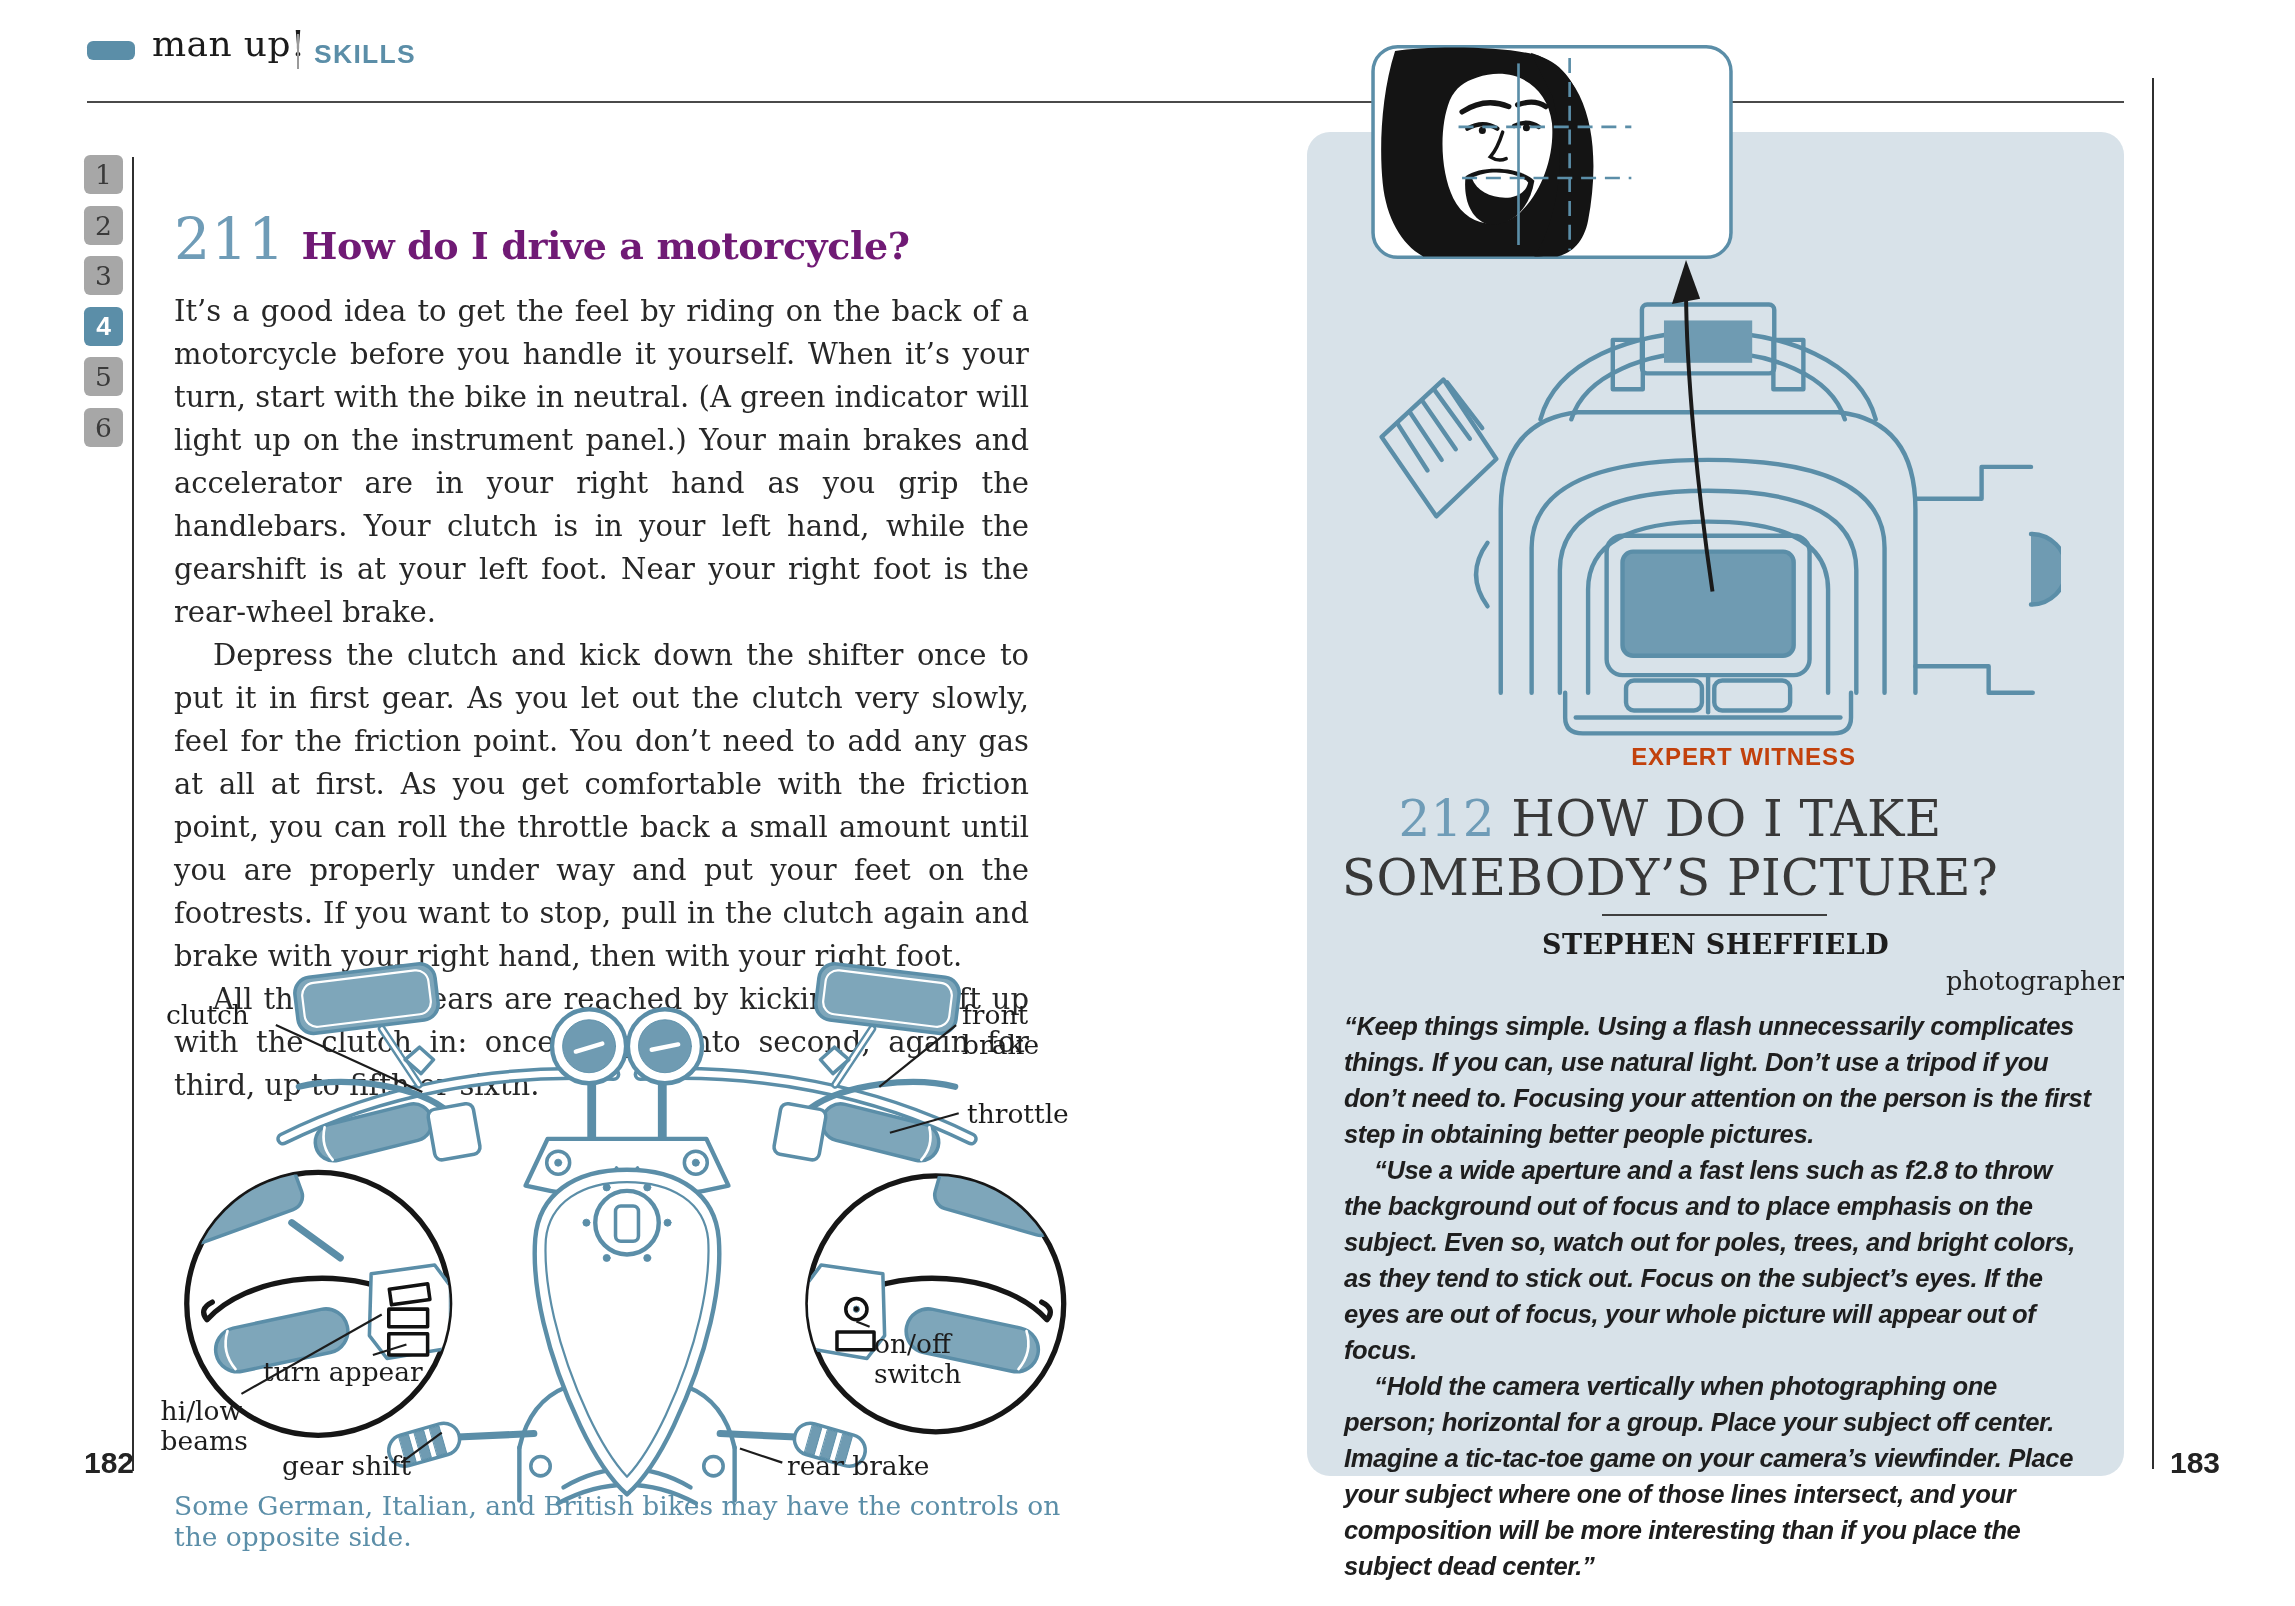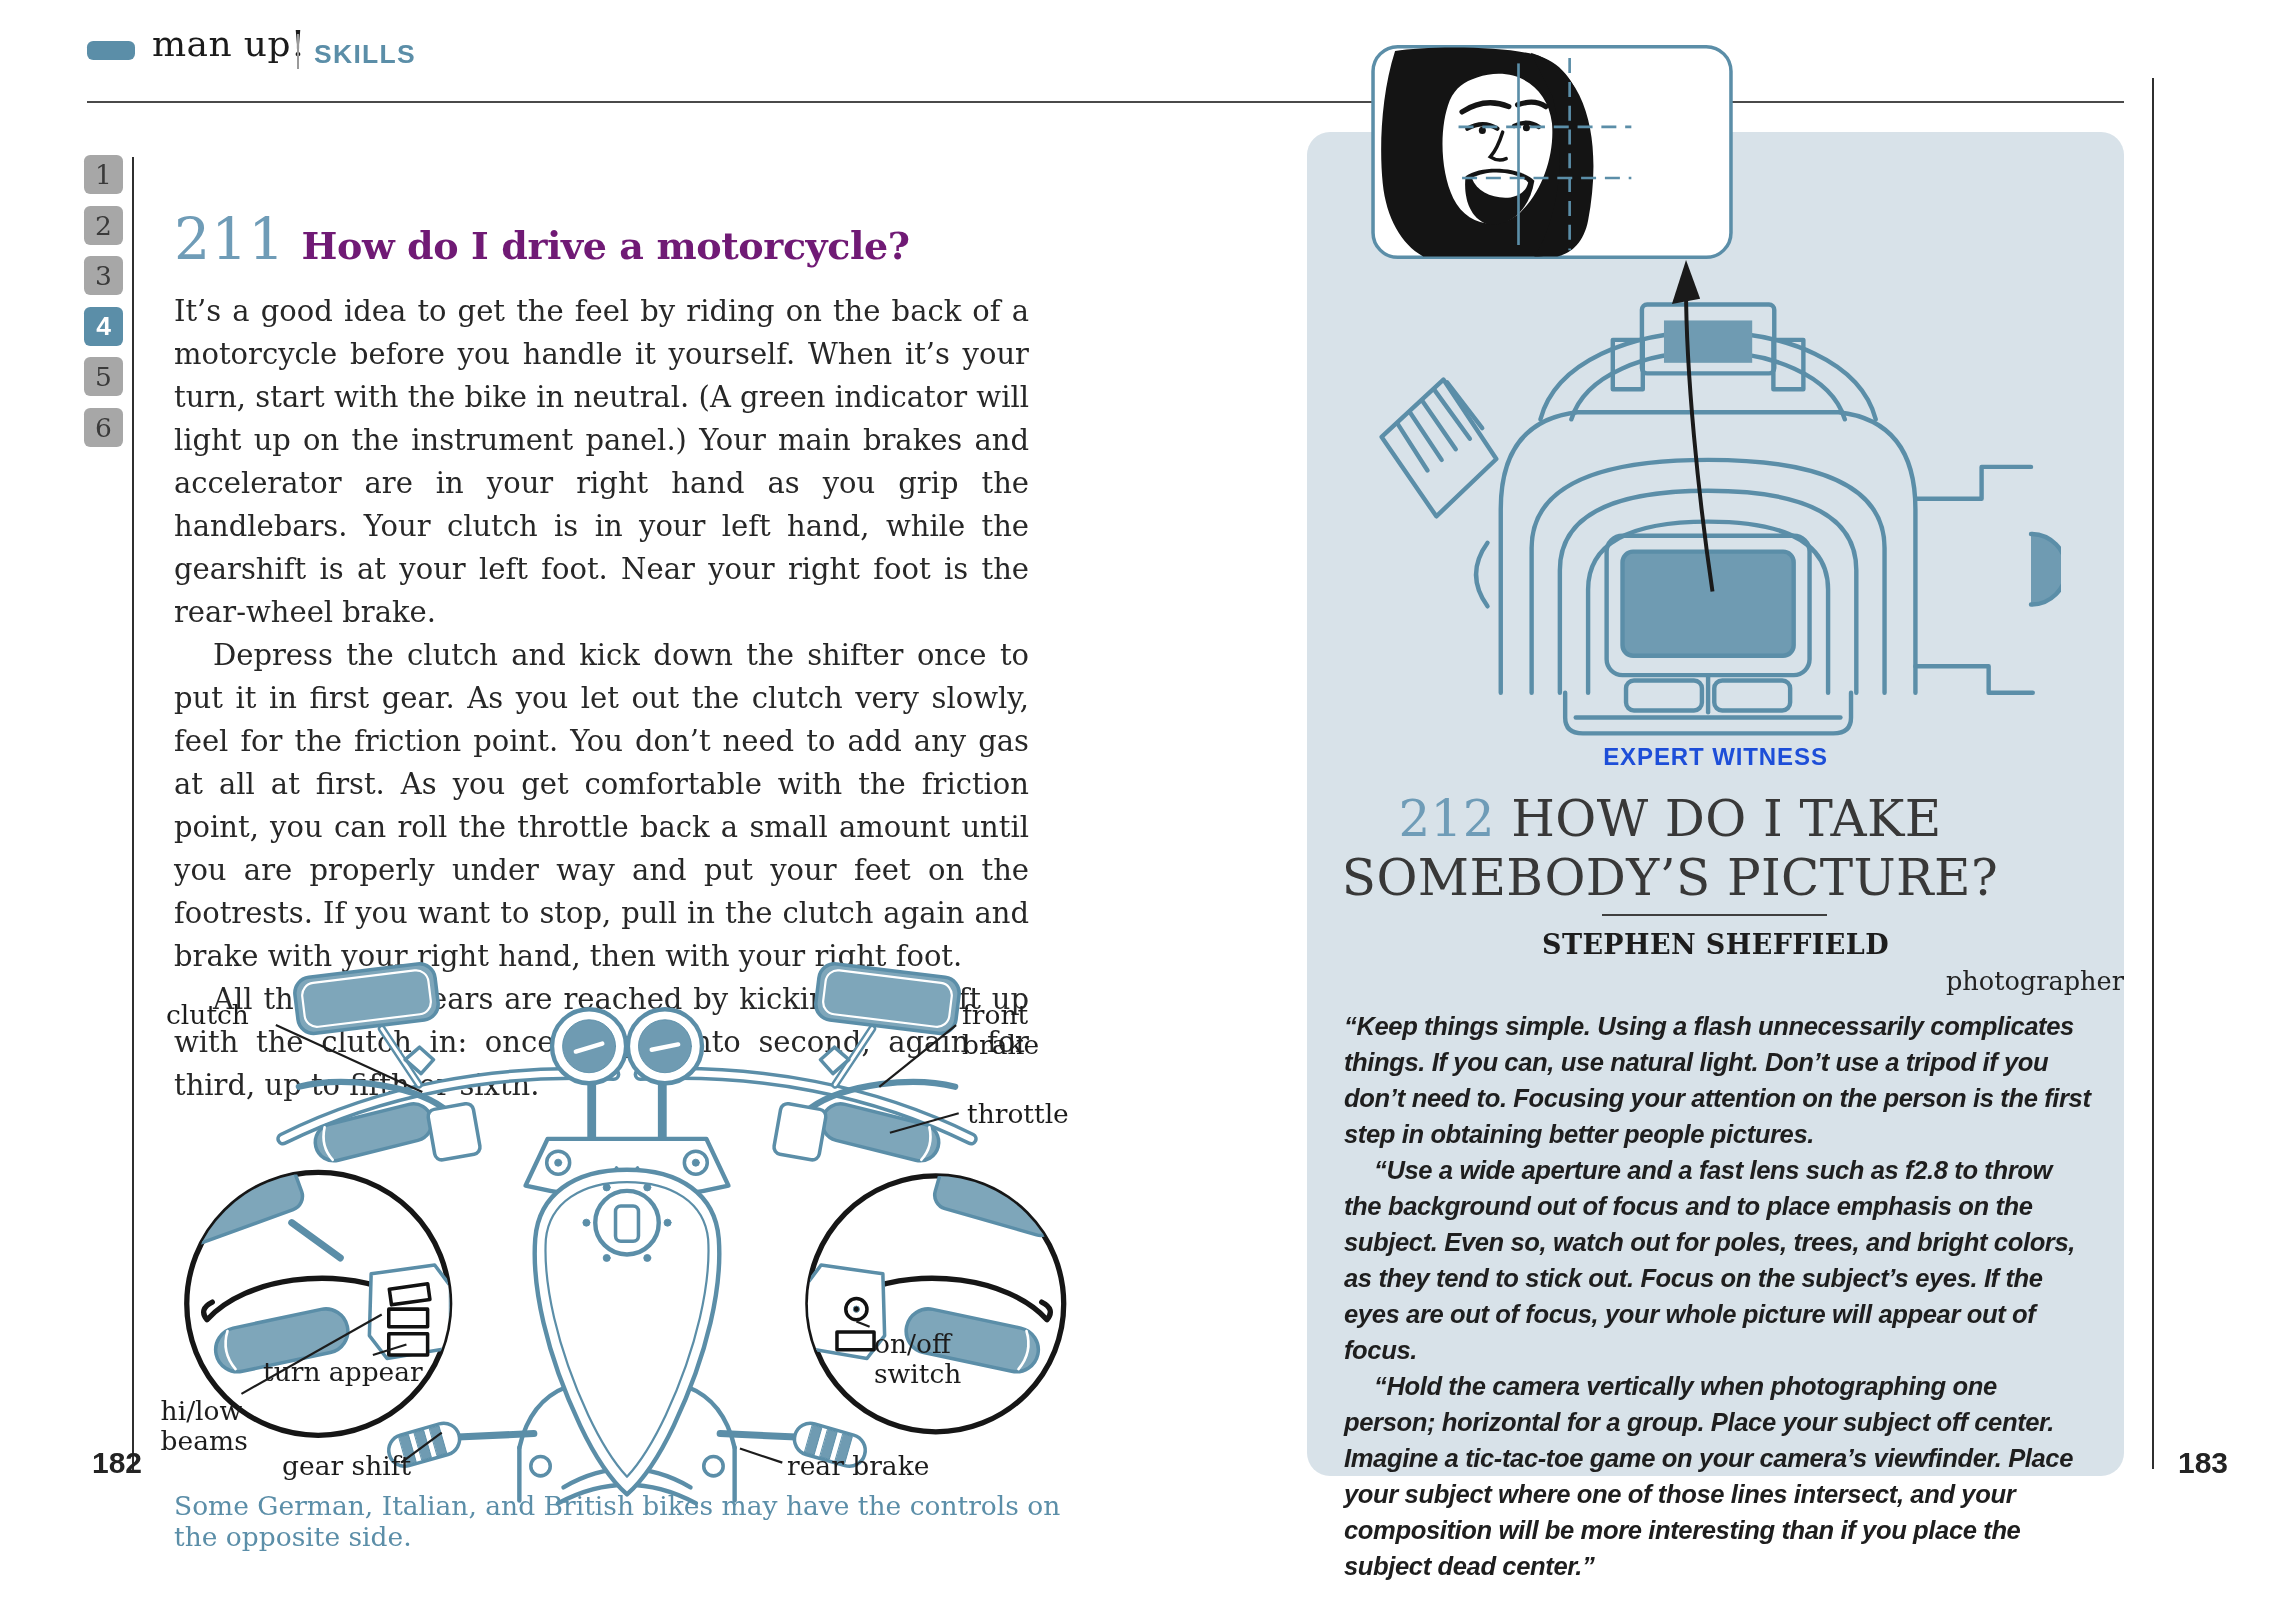--- a/index.html
+++ b/index.html
@@ -25,36 +25,36 @@
 
   
   .headline-row{left:174px;top:206px;width:883px;display:flex;align-items:baseline;}
   .art-num{font-size:57px;color:#6f9cb7;letter-spacing:0.9px;}
   .art-title{font-size:38px;font-weight:bold;color:#701a75;margin-left:16px;letter-spacing:-0.4px;}
   .bodycopy{left:174px;top:290px;width:855px;font-size:29px;line-height:43px;color:#272727;
             text-align:justify;}
   .bodycopy p{margin:0;}
   .bodycopy p.ind{text-indent:39px;}
   .footnote{left:174px;top:1490px;width:936px;font-size:26.5px;color:#5b8ea8;}
-  .pagenum{font-family:"Liberation Sans",sans-serif;font-weight:bold;font-size:30px;color:#232323;margin-left:8px;}
+  .pagenum{font-family:"Liberation Sans",sans-serif;font-weight:bold;font-size:30px;color:#232323;}
   .pn-left{left:84px;top:1446px;}
   .pn-right{left:2170px;top:1446px;}
 
   
   .diagram{left:150px;top:958px;width:954px;height:547px;}
   .lbl{position:absolute;font-size:26.5px;color:#1c1c1c;line-height:30px;}
 
   
   .panel{left:1307px;top:132px;width:817px;height:1344px;border-radius:23px;background:#d8e2e9;z-index:0;}
   .viewfinder{left:1370px;top:44px;z-index:5;}
   .cam{left:1364px;top:278px;z-index:2;}
   .uparrow{left:1649px;top:258px;z-index:4;}
   .kicker{left:1307px;top:743px;width:817px;text-align:center;z-index:3;
           font-family:"Liberation Sans",sans-serif;font-weight:bold;font-size:24px;
-          letter-spacing:0.9px;color:#1d4ed8;}
+          letter-spacing:0.9px;color:#c2410c;padding-left:28px;}
   .big-title{left:1307px;top:790px;width:714px;text-align:center;z-index:3;
              font-size:50px;line-height:59px;color:#383838;letter-spacing:0.4px;padding-left:6px;}
   .big-title .num{color:#6f9cb7;}
   .title-rule{left:1602px;top:914px;width:225px;height:1.8px;background:#3f3f3f;z-index:3;}
   .expert-name{left:1307px;top:929px;width:817px;text-align:center;z-index:3;
                font-size:27px;font-weight:bold;color:#1d1d1d;letter-spacing:0.4px;}
   .expert-role{left:1307px;top:966px;width:817px;text-align:right;z-index:3;
                font-size:25.6px;color:#222;}
   .quote{left:1344px;top:1008px;width:749px;z-index:3;
          font-family:"Liberation Sans",sans-serif;font-weight:bold;font-size:25.6px;

